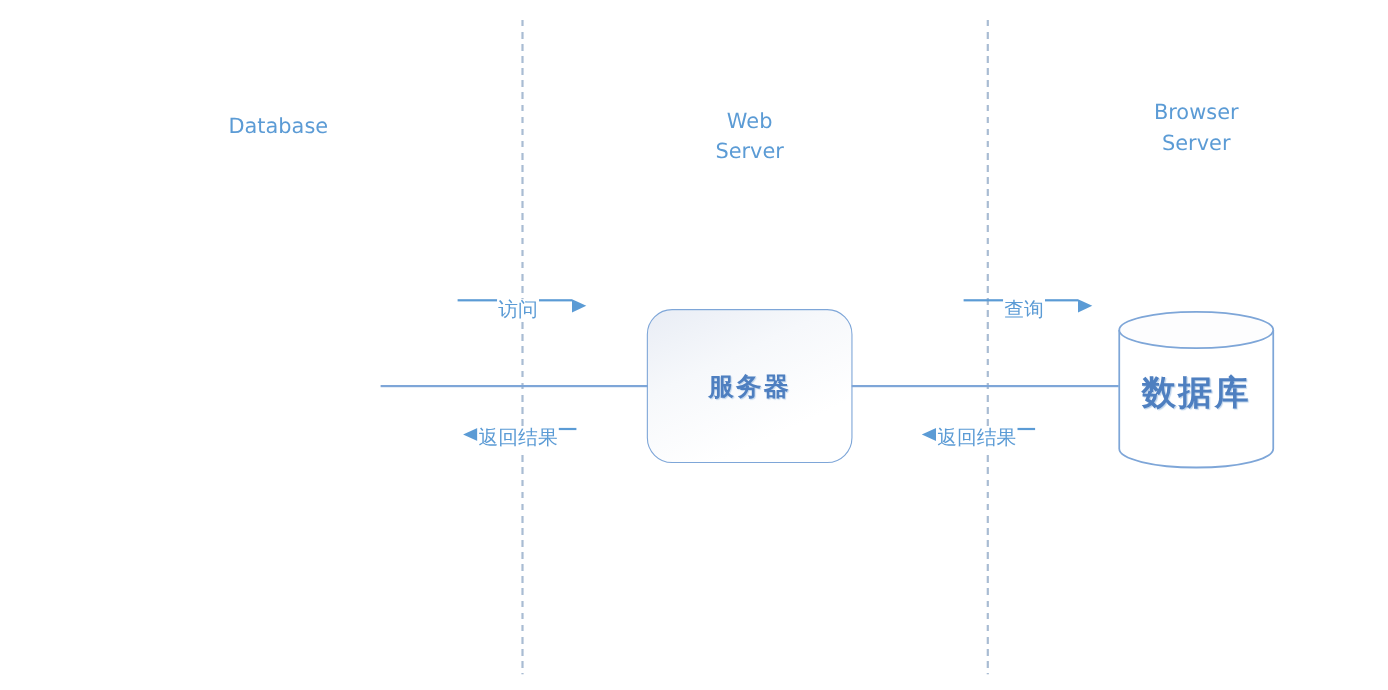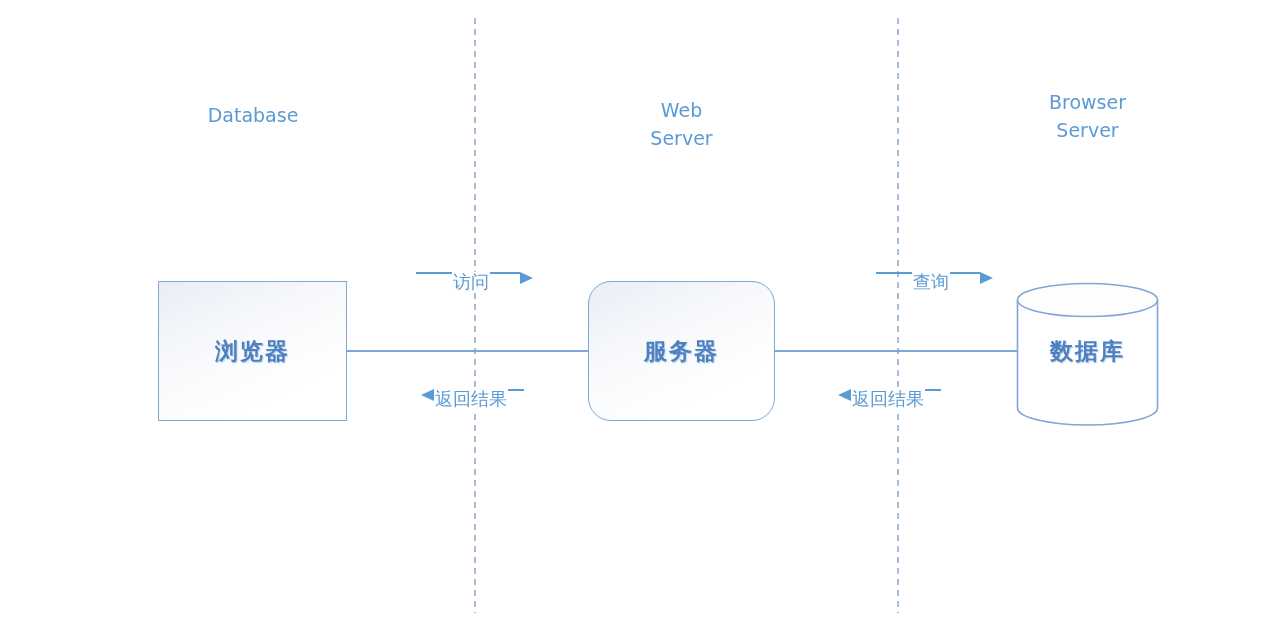--- a/index.html
+++ b/index.html
@@ -71,21 +71,21 @@
     width: 143px; height: 145px;
     z-index: 3;
   }
   .cylinder-wrap svg { display: block; }
   .cylinder-label {
     position: absolute;
     left: 0; top: 54px;
     width: 100%;
     text-align: center;
     color: #4e7fc0;
-    font-size: 23px;
+    font-size: 31px;
     font-weight: bold;
     letter-spacing: 2px;
     text-shadow: 1px 1px 1px #bcd2ea;
   }
 
   
   .connector {
     position: absolute;
     height: 2px;
     background: #7ea6d8;
@@ -151,23 +151,20 @@
     <div>Server</div>
   </div>
   <div class="lane-title database">
     <div>Browser</div>
     <div>Server</div>
   </div>
 
   <div class="connector left"></div>
   <div class="connector right"></div>
 
-  <div class="node-box browser">
-    <span class="node-label">浏览器</span>
-  </div>
 
   <div class="node-box server">
     <span class="node-label">服务器</span>
   </div>
 
   <div class="cylinder-wrap">
     <svg width="143" height="145" viewBox="0 0 143 145">
       <path d="M1.5 18 L1.5 126 A70 17 0 0 0 141.5 126 L141.5 18" fill="#ffffff" stroke="#7ea6d8" stroke-width="1.6"></path>
       <ellipse cx="71.5" cy="18" rx="70" ry="16.5" fill="#fdfdfe" stroke="#7ea6d8" stroke-width="1.6"></ellipse>
     </svg>

